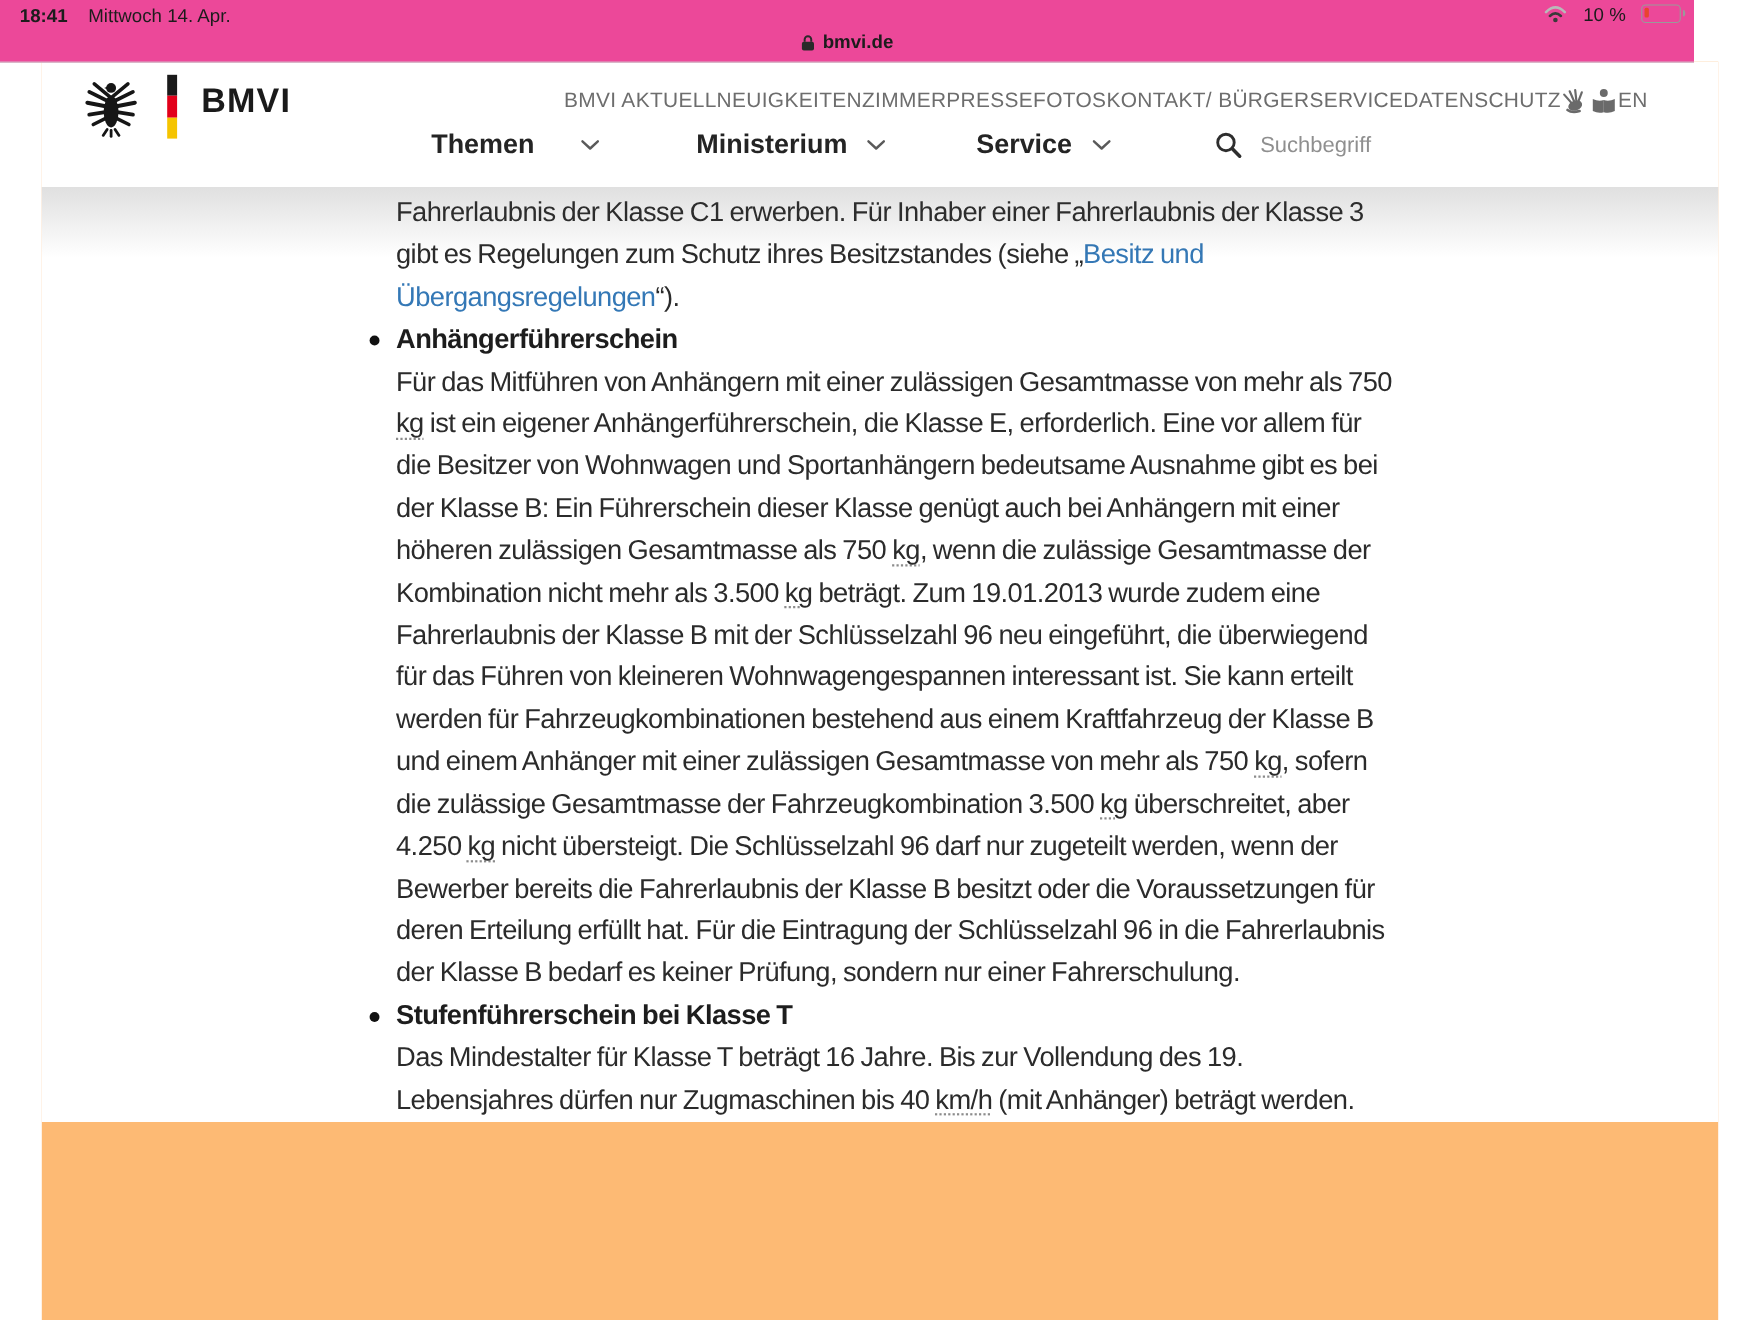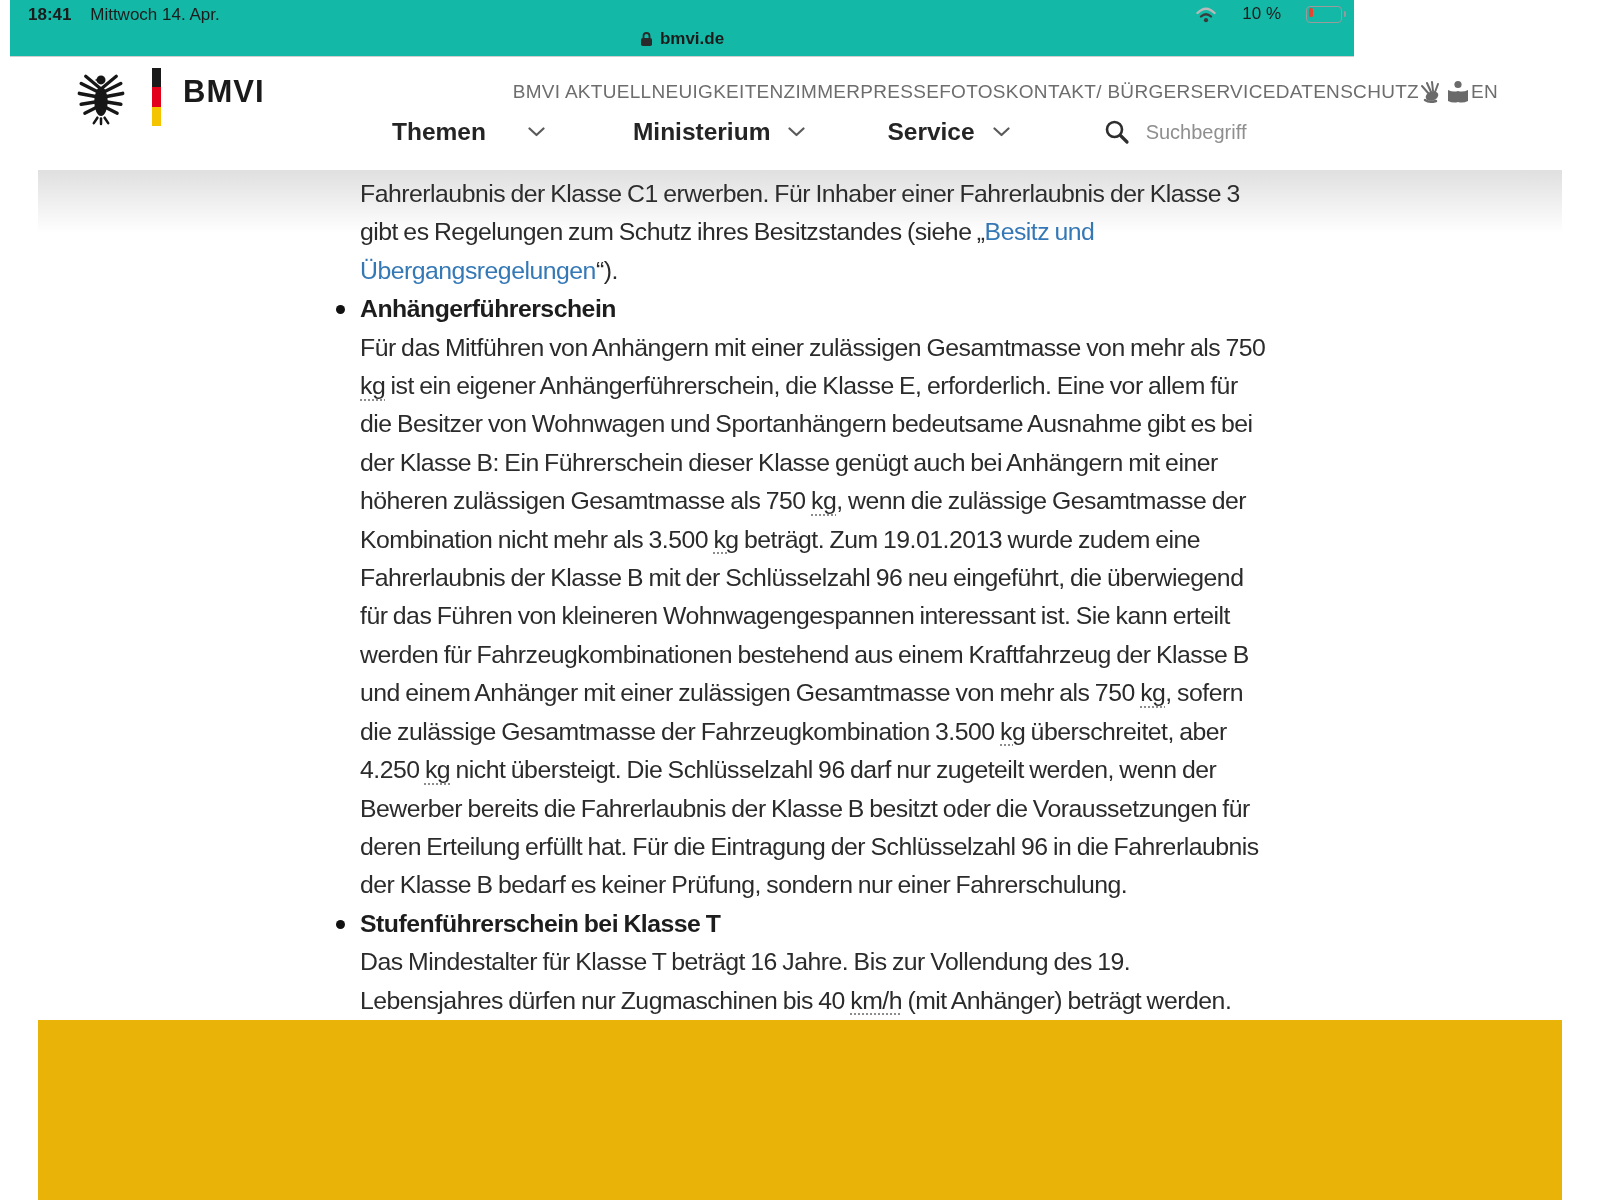--- a/index.html
+++ b/index.html
@@ -1,35 +1,35 @@
 <!DOCTYPE html>
 <html lang="de"><head>
 <meta charset="utf-8">
 <style>
   html,body{margin:0;padding:0;width:1600px;height:1200px;overflow:hidden;background:#ffffff;
             font-family:"Liberation Sans", sans-serif;-webkit-font-smoothing:antialiased;}
 
   
-  .chrome{position:absolute;left:10px;top:0;width:1344px;height:56px;background:#14b8a6;
+  .chrome{position:absolute;left:0;top:0;width:1540px;height:56px;background:#ec4899;
           border-bottom:1px solid #cfcfcf;z-index:5;}
   .status-row{position:absolute;left:0;top:0;width:100%;height:28px;}
   .status-left{position:absolute;left:18px;top:5px;font-size:17px;color:#1c1c1c;}
   .status-time{font-weight:700;margin-right:14px;}
-  .status-right{position:absolute;right:12px;top:4px;display:flex;align-items:center;gap:25px;
+  .status-right{position:absolute;right:12px;top:4px;display:flex;gap:14px;
                 font-size:17px;color:#1c1c1c;}
   .url-row{position:absolute;left:0;top:26px;width:100%;height:30px;text-align:center;font-weight:bold;}
   .url-pill{display:inline-flex;align-items:center;gap:7px;font-size:17px;color:#1c1c1c;margin-top:3px;}
 
   .battery{position:relative;width:34px;height:15px;border:1.5px solid #9a9a9a;border-radius:4px;}
   .battery-fill{position:absolute;left:1.5px;top:1.5px;width:4px;height:9px;border-radius:1.5px;}
   .battery-nub{position:absolute;right:-5px;top:4px;width:2.5px;height:6px;background:#9a9a9a;
                border-radius:0 2px 2px 0;}
 
   
-  .page{position:absolute;left:38px;top:56px;width:1524px;height:1144px;background:#eab308;}
+  .page{position:absolute;left:38px;top:56px;width:1524px;height:1144px;background:#fdba74;}
 
   
   .site-header{position:relative;width:100%;height:114px;background:#ffffff;}
   .logo{position:absolute;left:36px;top:10px;display:flex;align-items:flex-start;}
   .flag-stripe{width:9px;height:58px;margin:2px 0 0 24px;display:flex;flex-direction:column;}
   .flag-stripe .fs1{flex:1;}
   .flag-stripe .fs2{flex:1;}
   .flag-stripe .fs3{flex:1;}
   .brand-text{font-size:31px;font-weight:700;color:#1a1a1a;letter-spacing:1px;margin:8px 0 0 22px;}
 

